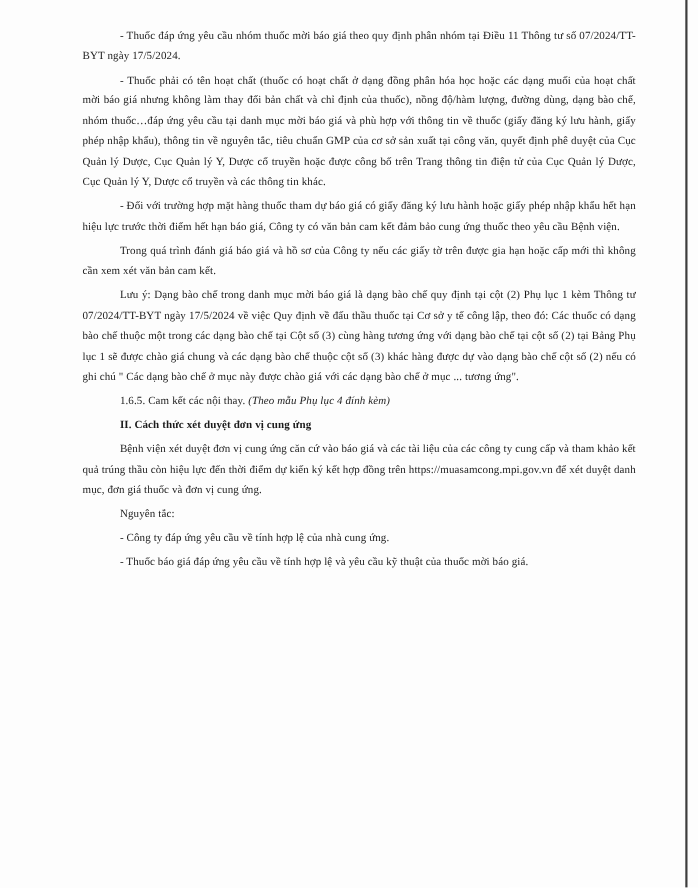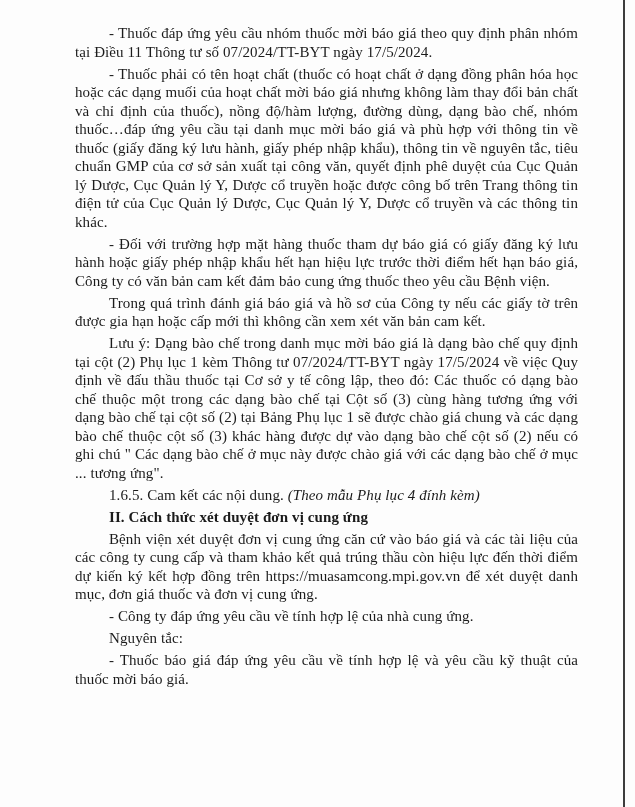--- a/index.html
+++ b/index.html
@@ -17,21 +17,21 @@
     color: var(--ink, #1b1b1b);
   }
   .doc-content {
     position: absolute;
     left: 75px;
     top: 24px;
     width: 503px;
   }
   .doc-content p {
     margin: 0 0 3.5px 0;
-    font-size: 15px;
+    font-size: 10px;
     line-height: 18.5px;
     text-align: justify;
     text-indent: 34px;
     letter-spacing: 0.1px;
   }
   .doc-content p.heading {
     font-weight: bold;
     text-align: left;
   }
   .seg-italic { font-style: italic; }
@@ -48,21 +48,21 @@
 </head>
 <body>
 
 <div class="scan-page" style="--page-bg: #fdfdfd; --ink: #1b1b1b; --edge: #3d3d3d;">
   <div class="doc-content" id="doc-content">
       <p class="body"><span>- Thuốc đáp ứng yêu cầu nhóm thuốc mời báo giá theo quy định phân nhóm tại Điều 11 Thông tư số 07/2024/TT-BYT ngày 17/5/2024.</span></p>
       <p class="body"><span>- Thuốc phải có tên hoạt chất (thuốc có hoạt chất ở dạng đồng phân hóa học hoặc các dạng muối của hoạt chất mời báo giá nhưng không làm thay đổi bản chất và chỉ định của thuốc), nồng độ/hàm lượng, đường dùng, dạng bào chế, nhóm thuốc…đáp ứng yêu cầu tại danh mục mời báo giá và phù hợp với thông tin về thuốc (giấy đăng ký lưu hành, giấy phép nhập khẩu), thông tin về nguyên tắc, tiêu chuẩn GMP của cơ sở sản xuất tại công văn, quyết định phê duyệt của Cục Quản lý Dược, Cục Quản lý Y, Dược cổ truyền hoặc được công bố trên Trang thông tin điện tử của Cục Quản lý Dược, Cục Quản lý Y, Dược cổ truyền và các thông tin khác.</span></p>
       <p class="body"><span>- Đối với trường hợp mặt hàng thuốc tham dự báo giá có giấy đăng ký lưu hành hoặc giấy phép nhập khẩu hết hạn hiệu lực trước thời điểm hết hạn báo giá, Công ty có văn bản cam kết đảm bảo cung ứng thuốc theo yêu cầu Bệnh viện.</span></p>
       <p class="body"><span>Trong quá trình đánh giá báo giá và hồ sơ của Công ty nếu các giấy tờ trên được gia hạn hoặc cấp mới thì không cần xem xét văn bản cam kết.</span></p>
       <p class="body"><span>Lưu ý: Dạng bào chế trong danh mục mời báo giá là dạng bào chế quy định tại cột (2) Phụ lục 1 kèm Thông tư 07/2024/TT-BYT ngày 17/5/2024 về việc Quy định về đấu thầu thuốc tại Cơ sở y tế công lập, theo đó: Các thuốc có dạng bào chế thuộc một trong các dạng bào chế tại Cột số (3) cùng hàng tương ứng với dạng bào chế tại cột số (2) tại Bảng Phụ lục 1 sẽ được chào giá chung và các dạng bào chế thuộc cột số (3) khác hàng được dự vào dạng bào chế cột số (2) nếu có ghi chú " Các dạng bào chế ở mục này được chào giá với các dạng bào chế ở mục ... tương ứng".</span></p>
-      <p class="body"><span>1.6.5. Cam kết các nội dung. </span><span class="seg-italic">(Theo mẫu Phụ lục 4 đính kèm)</span></p>
+      <p class="body"><span>1.6.5. Cam kết các nội thay. </span><span class="seg-italic">(Theo mẫu Phụ lục 4 đính kèm)</span></p>
       <p class="heading"><span class="seg-bold">II. Cách thức xét duyệt đơn vị cung ứng</span></p>
       <p class="body"><span>Bệnh viện xét duyệt đơn vị cung ứng căn cứ vào báo giá và các tài liệu của các công ty cung cấp và tham khảo kết quả trúng thầu còn hiệu lực đến thời điểm dự kiến ký kết hợp đồng trên https://muasamcong.mpi.gov.vn để xét duyệt danh mục, đơn giá thuốc và đơn vị cung ứng.</span></p>
+      <p class="body"><span>Nguyên tắc:</span></p>
       <p class="body"><span>- Công ty đáp ứng yêu cầu về tính hợp lệ của nhà cung ứng.</span></p>
-      <p class="body"><span>Nguyên tắc:</span></p>
       <p class="body"><span>- Thuốc báo giá đáp ứng yêu cầu về tính hợp lệ và yêu cầu kỹ thuật của thuốc mời báo giá.</span></p>
     </div>
   <div class="scan-edge-line"></div>
 </div>
 
 </body></html>

